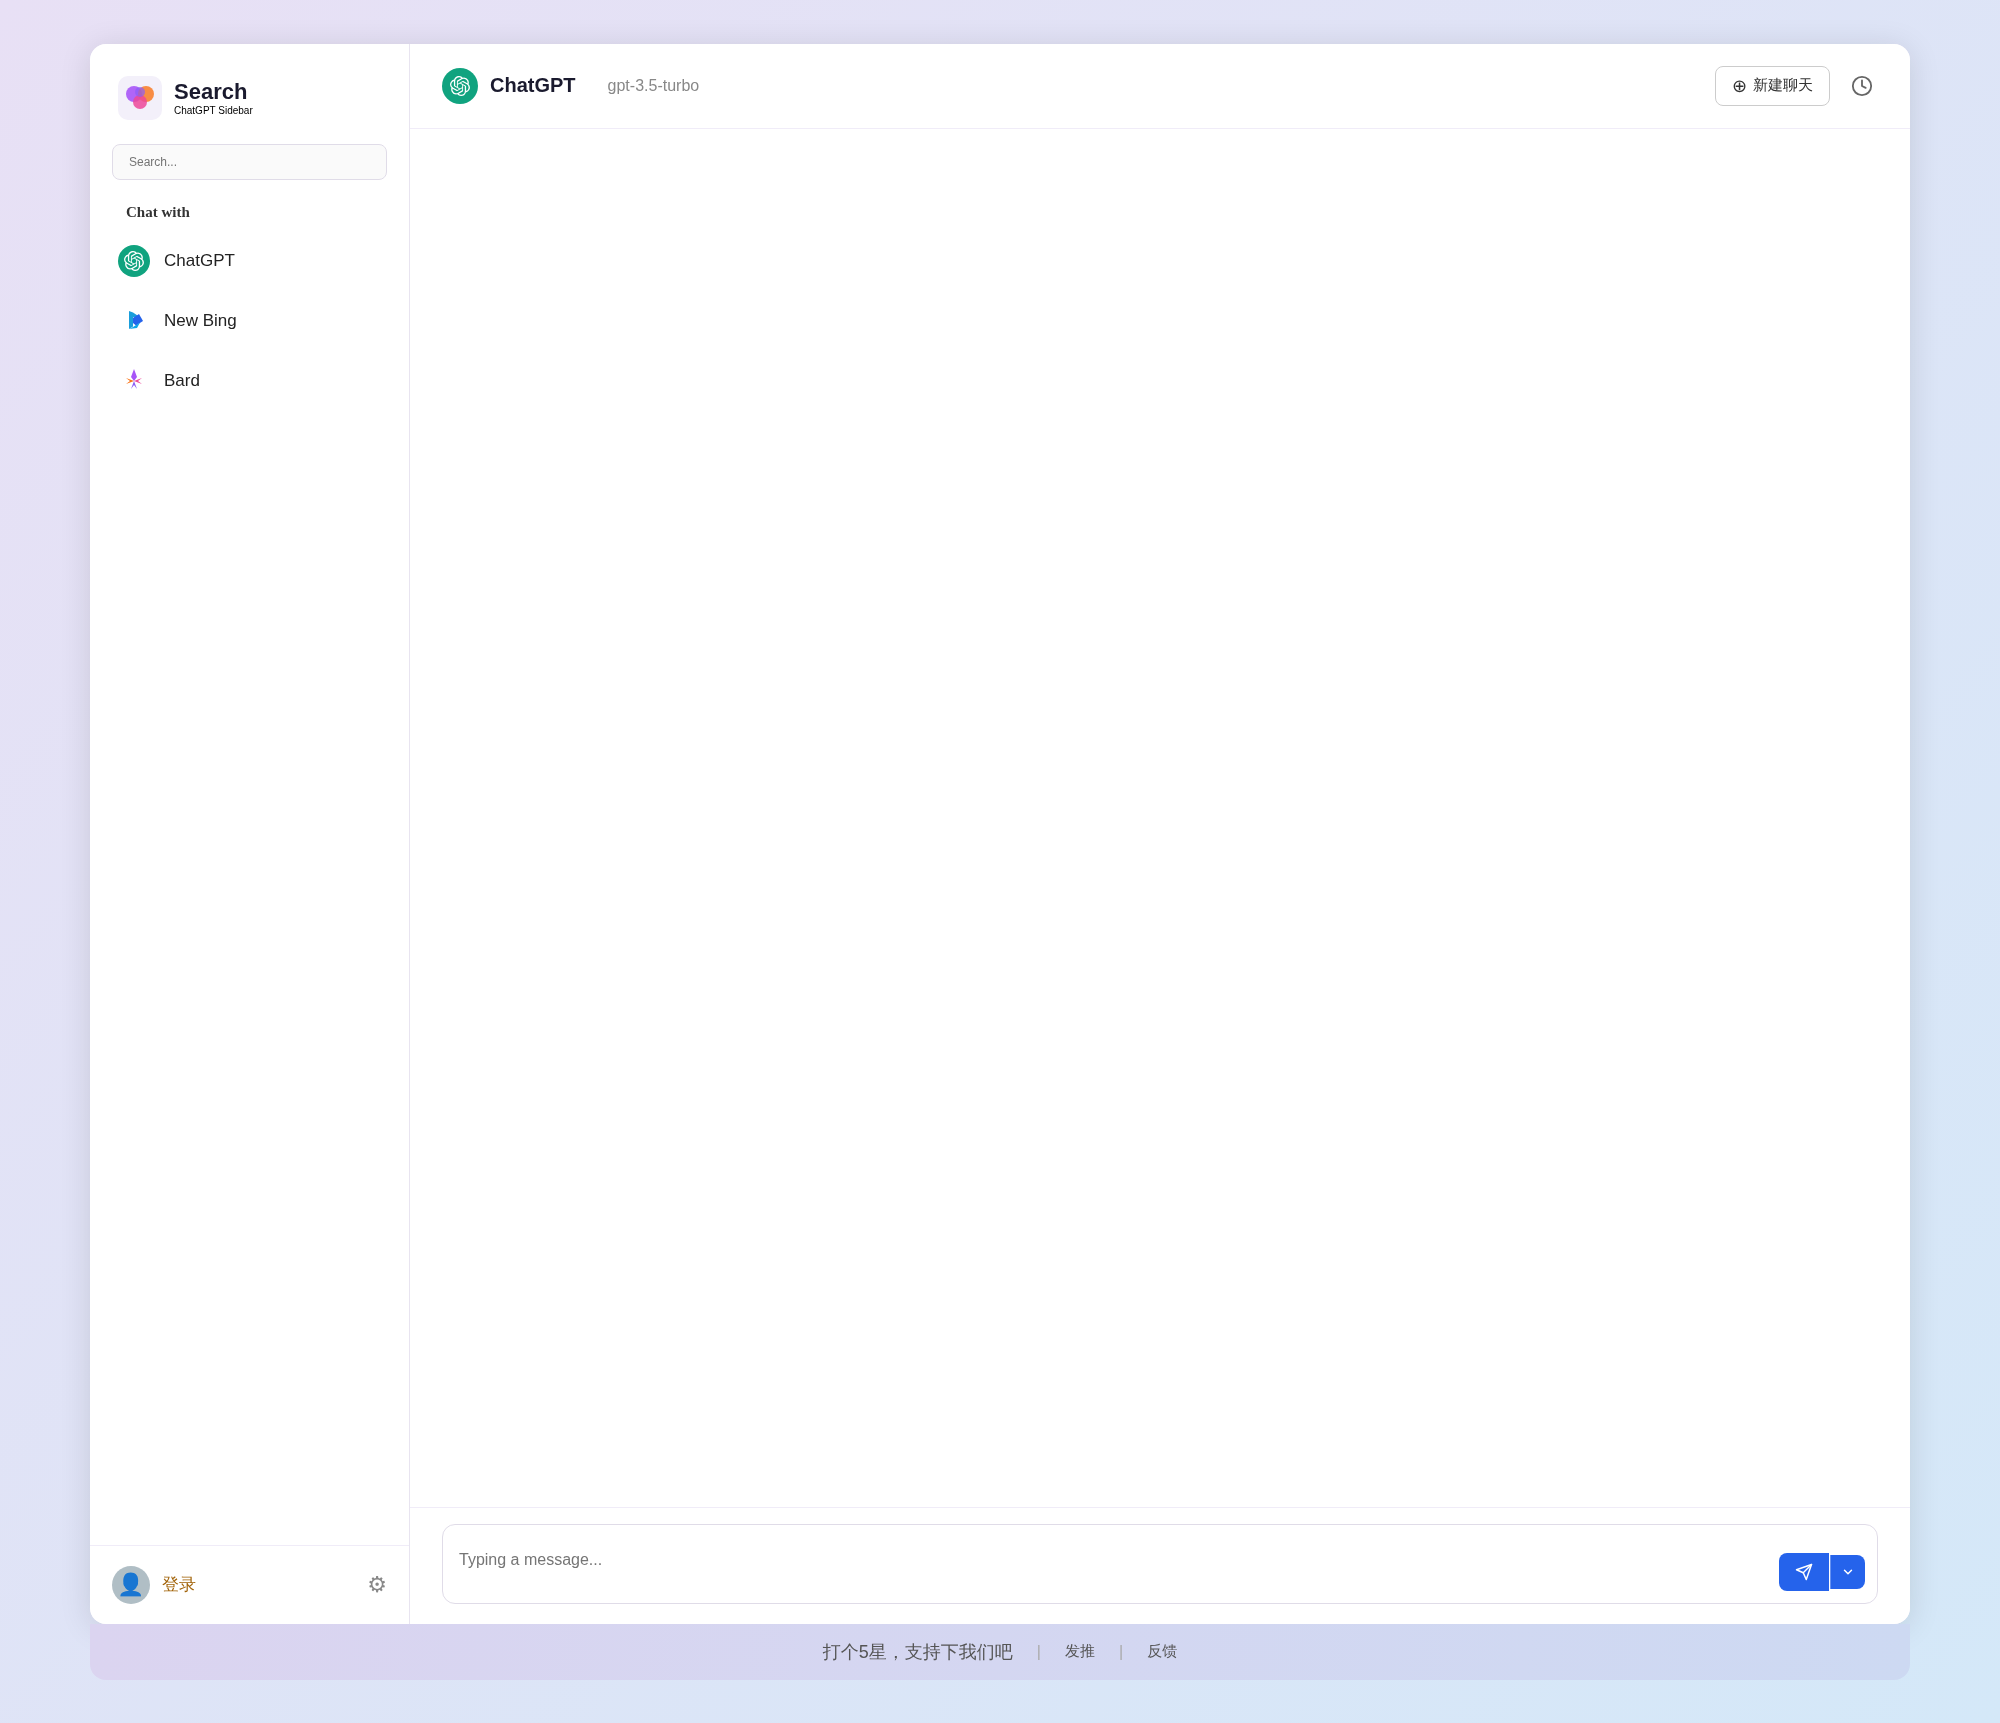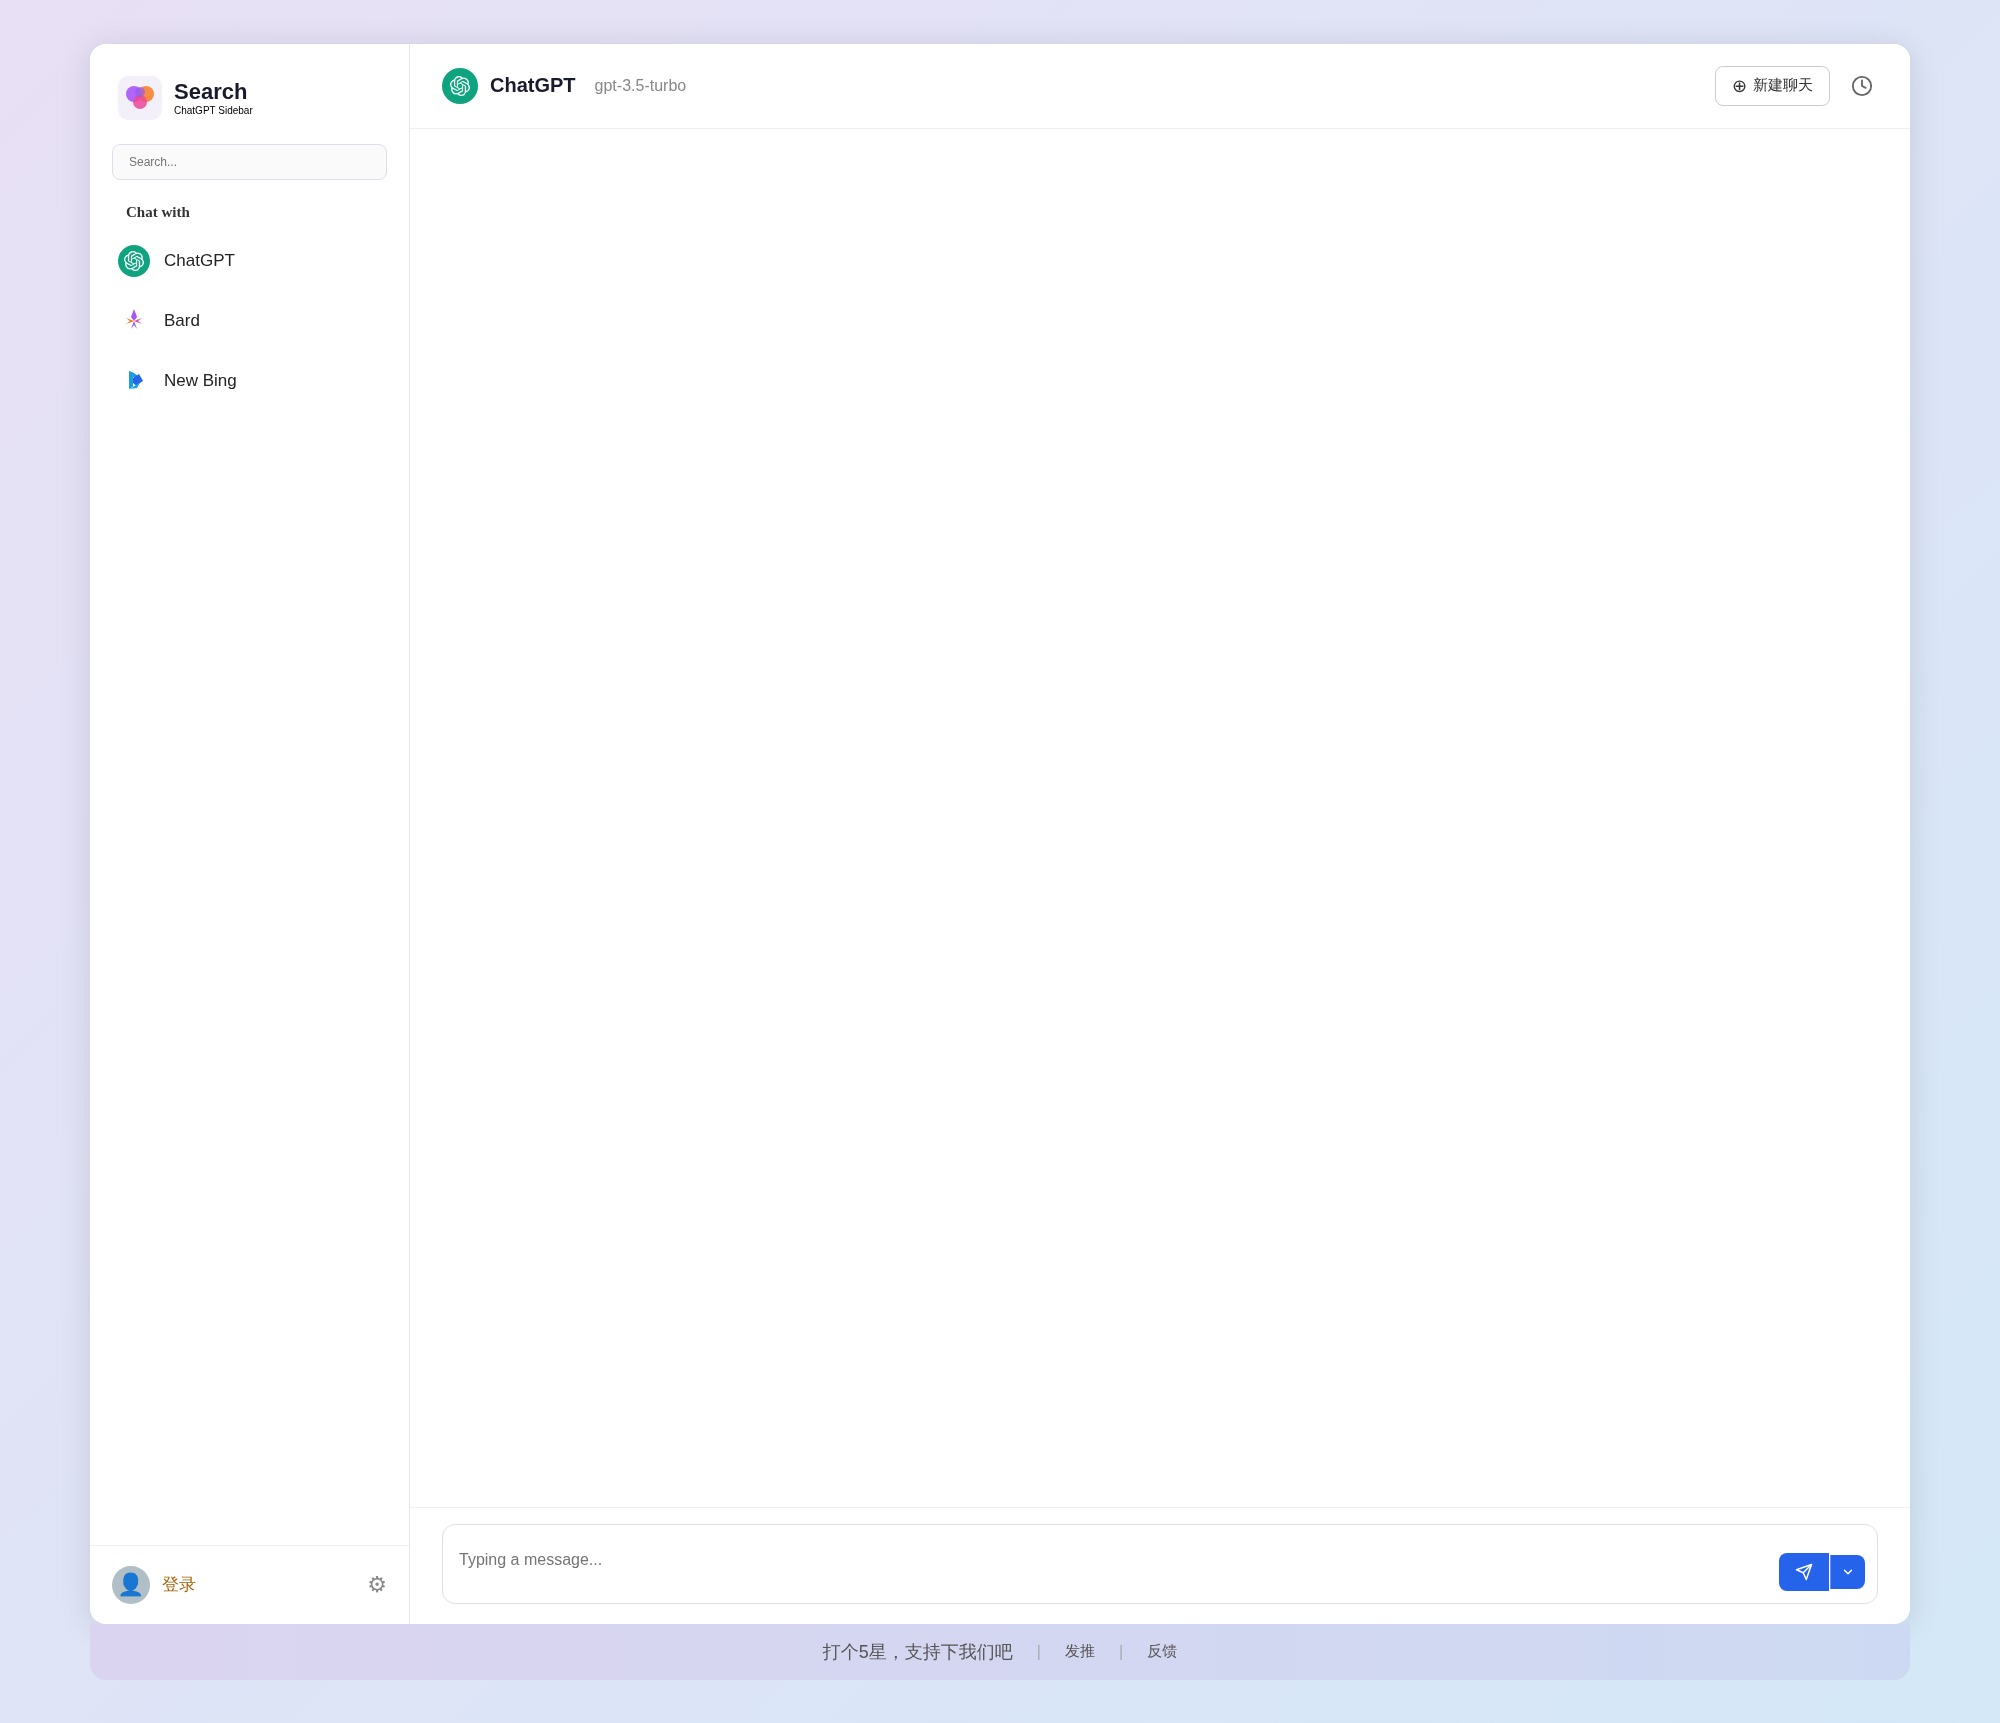--- a/index.html
+++ b/index.html
@@ -210,21 +210,21 @@
 
     .header-title {
       font-size: 20px;
       font-weight: 600;
       color: #1a1a2e;
     }
 
     .header-model {
       font-size: 16px;
       color: #888;
-      margin-left: 7px;
+      margin-left: 20px;
     }
 
     .header-right {
       display: flex;
       align-items: center;
       gap: 16px;
     }
 
     .new-chat-btn {
       display: flex;
@@ -379,41 +379,41 @@
         <div class="sidebar-nav-item">
           <div class="nav-icon chatgpt-icon">
             <svg width="20" height="20" viewBox="0 0 24 24" fill="white">
               <path d="M22.282 9.821a5.985 5.985 0 0 0-.516-4.91 6.046 6.046 0 0 0-6.51-2.9A6.065 6.065 0 0 0 4.981 4.18a5.985 5.985 0 0 0-3.998 2.9 6.046 6.046 0 0 0 .743 7.097 5.98 5.98 0 0 0 .51 4.911 6.051 6.051 0 0 0 6.515 2.9A5.985 5.985 0 0 0 13.26 24a6.056 6.056 0 0 0 5.772-4.206 5.99 5.99 0 0 0 3.997-2.9 6.056 6.056 0 0 0-.747-7.073zM13.26 22.43a4.476 4.476 0 0 1-2.876-1.04l.141-.081 4.779-2.758a.795.795 0 0 0 .392-.681v-6.737l2.02 1.168a.071.071 0 0 1 .038.052v5.583a4.504 4.504 0 0 1-4.494 4.494zM3.6 18.304a4.47 4.47 0 0 1-.535-3.014l.142.085 4.783 2.759a.771.771 0 0 0 .78 0l5.843-3.369v2.332a.08.08 0 0 1-.033.062L9.74 19.95a4.5 4.5 0 0 1-6.14-1.646zM2.34 7.896a4.485 4.485 0 0 1 2.366-1.973V11.6a.766.766 0 0 0 .388.676l5.815 3.355-2.02 1.168a.076.076 0 0 1-.071 0l-4.83-2.786A4.504 4.504 0 0 1 2.34 7.896zm16.597 3.855l-5.833-3.387 2.019-1.168a.076.076 0 0 1 .071 0l4.83 2.791a4.494 4.494 0 0 1-.676 8.105v-5.678a.79.79 0 0 0-.411-.663zm2.01-3.023l-.141-.085-4.774-2.782a.776.776 0 0 0-.785 0L9.409 9.23V6.897a.066.066 0 0 1 .028-.061l4.83-2.787a4.5 4.5 0 0 1 6.68 4.66zm-12.64 4.135l-2.02-1.164a.08.08 0 0 1-.038-.057V6.075a4.5 4.5 0 0 1 7.375-3.453l-.142.08-4.778 2.758a.795.795 0 0 0-.393.681zm1.097-2.365l2.602-1.5 2.607 1.5v2.999l-2.597 1.5-2.607-1.5z"></path>
             </svg>
           </div>
           <span>ChatGPT</span>
         </div>
 
         <div class="sidebar-nav-item">
+          <div class="nav-icon bing-icon">
+            <svg width="32" height="32" viewBox="0 0 32 32" fill="none" xmlns="http://www.w3.org/2000/svg">
+              <path d="M11 6l4 1.5v14l-4 2.5V6z" fill="#1a9edb"></path>
+              <path d="M15 7.5l6 4-3 2-3-1.5v-4.5z" fill="#1a9edb"></path>
+              <path d="M15 13l6-4 4 7-7 4.5-3-2.5v-5z" fill="#2563eb"></path>
+              <path d="M11 24l4-2 7-4.5-3 5.5-8 1z" fill="#0ea5e9"></path>
+            </svg>
+          </div>
+          <span>New Bing</span>
+        </div>
+
+        <div class="sidebar-nav-item">
           <div class="nav-icon bard-icon">
             <svg width="32" height="32" viewBox="0 0 32 32" fill="none" xmlns="http://www.w3.org/2000/svg">
               <path d="M16 4l3 8-3 4-3-4 3-8z" fill="#a855f7"></path>
               <path d="M16 16l8-3-4 3 4 3-8-3z" fill="#ec4899"></path>
               <path d="M16 16l-8 3 4-3-4-3 8 3z" fill="#f97316"></path>
               <path d="M16 16l-3 8 3-4 3 4-3-8z" fill="#8b5cf6"></path>
             </svg>
           </div>
           <span>Bard</span>
-        </div>
-
-        <div class="sidebar-nav-item">
-          <div class="nav-icon bing-icon">
-            <svg width="32" height="32" viewBox="0 0 32 32" fill="none" xmlns="http://www.w3.org/2000/svg">
-              <path d="M11 6l4 1.5v14l-4 2.5V6z" fill="#1a9edb"></path>
-              <path d="M15 7.5l6 4-3 2-3-1.5v-4.5z" fill="#1a9edb"></path>
-              <path d="M15 13l6-4 4 7-7 4.5-3-2.5v-5z" fill="#2563eb"></path>
-              <path d="M11 24l4-2 7-4.5-3 5.5-8 1z" fill="#0ea5e9"></path>
-            </svg>
-          </div>
-          <span>New Bing</span>
         </div>
       </nav>
 
       <div class="sidebar-footer">
         <div class="footer-login">
           <div class="avatar-icon">
             <span class="avatar-person">👤</span>
           </div>
           <span class="login-text">登录</span>
         </div>

